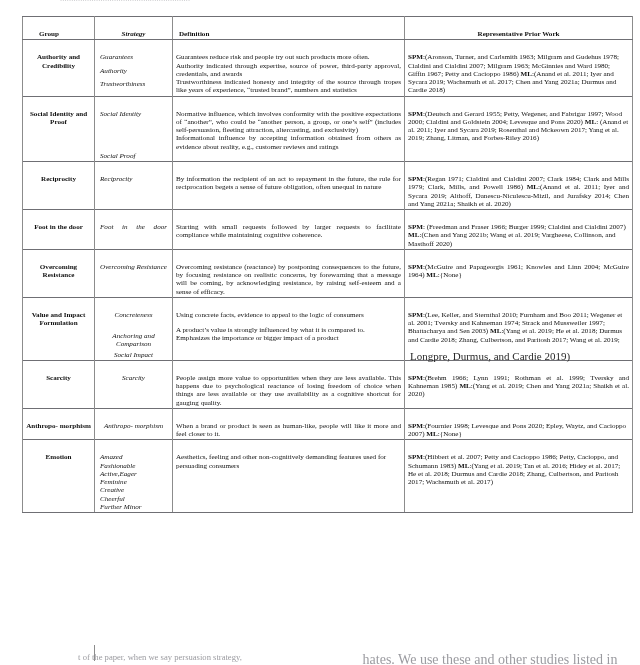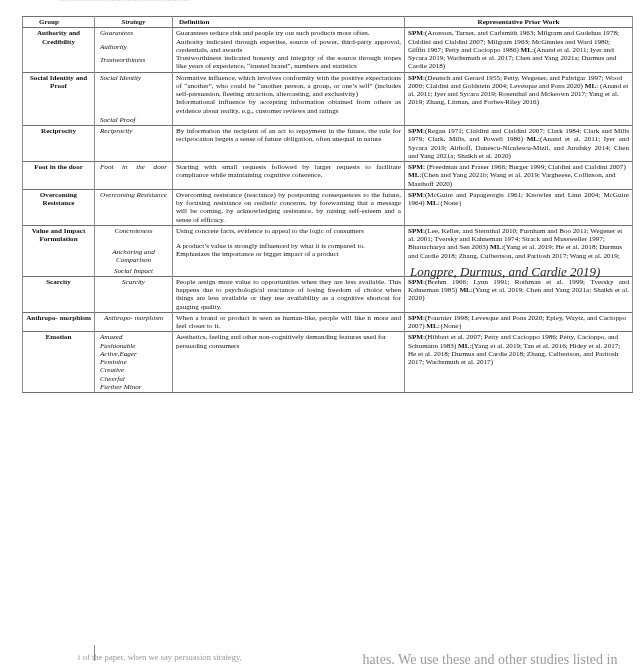--- a/index.html
+++ b/index.html
@@ -13,21 +13,21 @@
   
   .top-clip{
     position:absolute;top:-6px;left:60px;width:520px;height:12px;
     font-size:8.2px;color:#b9b9bd;white-space:nowrap;overflow:hidden;
     font-family:"Liberation Serif",serif;letter-spacing:.2px;
   }
 
   .table-wrap{position:absolute;left:22px;top:16px;width:610px;}
   table.pt{border-collapse:collapse;width:610px;table-layout:fixed;}
   table.pt td, table.pt th{
-    vertical-align:top;padding:1px 3px 1px 3px;
+    vertical-align:top;padding:13px 3px 1px 3px;
     font-size:7.1px;line-height:1.165;
     border-left:1px solid #8c8c8c;border-right:1px solid #8c8c8c;
   }
   
   col.c1{width:72px;} col.c2{width:78px;} col.c3{width:232px;} col.c4{width:228px;}
 
   thead th{
     text-align:center;font-weight:bold;font-size:7.6px;
     padding-top:2px;padding-bottom:2px;
     border-top:1.4px solid #6f6f74;border-bottom:1.4px solid #6f6f74;
@@ -54,21 +54,21 @@
   td.refs.just{text-align:justify;}
   td.refs b{font-weight:bold;}
   .vmid{vertical-align:middle;}
   .blk{display:block;}
   .gap{display:block;height:5px;}
 
   
   .overlap-host{position:relative;}
   .overlap{
     position:absolute;left:5px;bottom:-3.5px;white-space:nowrap;
-    font-size:13px;line-height:1.165;color:#2a2a2a;font-style:italic;
+    font-size:11px;line-height:1.165;color:#2a2a2a;
   }
 
   
   .footfrag{position:absolute;left:5px;top:652px;width:640px;height:13px;overflow:hidden;text-align:center;}
   .footfrag .colL{position:absolute;left:10px;top:0;width:290px;font-size:8.6px;color:#9b9ba0;white-space:nowrap;}
   .footfrag .colR{position:absolute;left:335px;top:0;width:300px;font-size:14px;color:#9b9ba0;white-space:nowrap;}
   .colrule{position:absolute;left:94px;top:645px;width:1px;height:16px;background:#8c8c8c;}
 </style>
 </head>
 <body>

